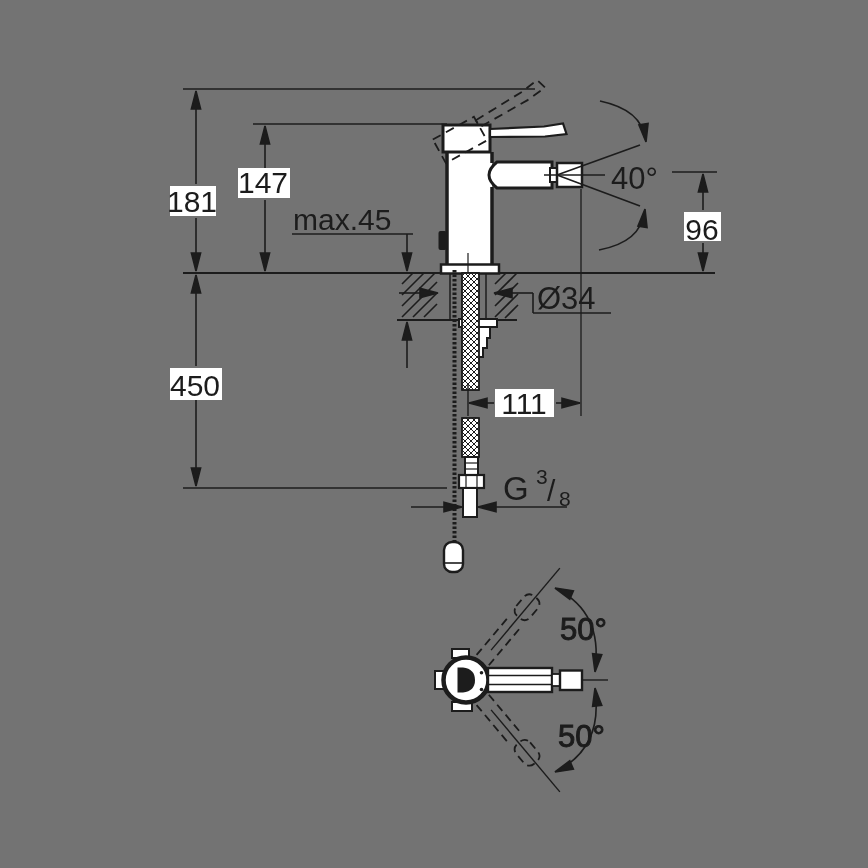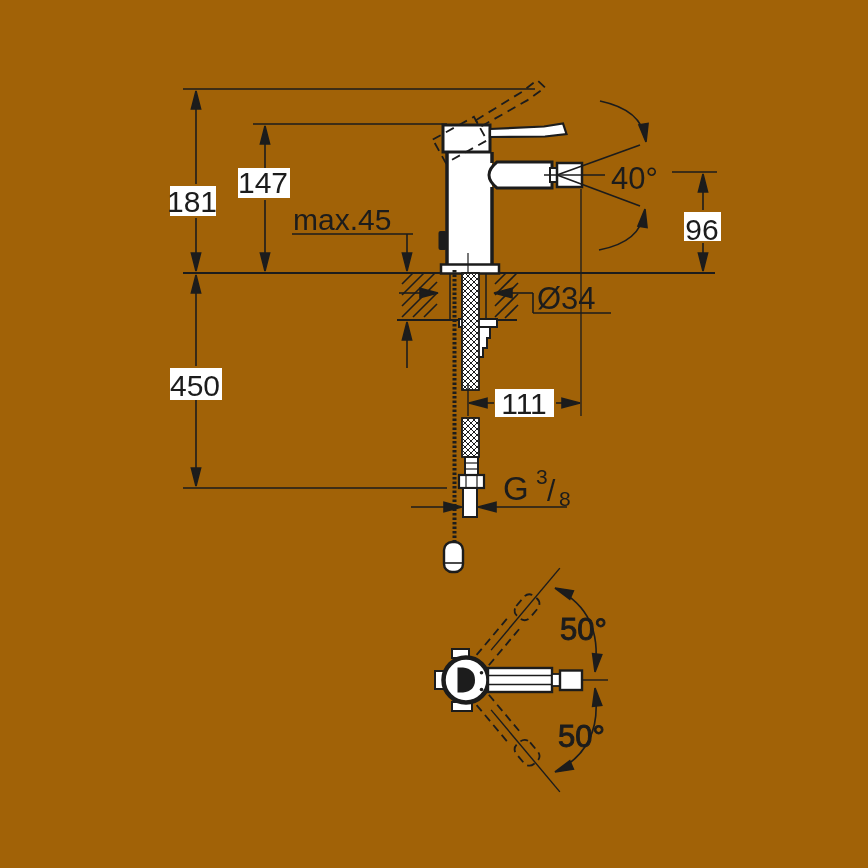--- a/index.html
+++ b/index.html
@@ -1,16 +1,16 @@
 <!DOCTYPE html>
 <html><head>
 <meta charset="utf-8">
 <style>
   html,body{margin:0;padding:0;background:#ffffff;}
-  .sheet{width:868px;height:868px;position:relative;background:#a16207;overflow:hidden;}
+  .sheet{width:868px;height:868px;position:relative;background:#737373;overflow:hidden;}
   svg{display:block;}
   text{font-family:"Liberation Sans","DejaVu Sans",sans-serif;fill:#1c1c1c;}
   .dimtxt{font-size:30px;}
   .knock{fill:#ffffff;}
 </style>
 </head>
 <body>
 
 <div class="sheet">
 <svg width="868" height="868" viewBox="0 0 868 868">

